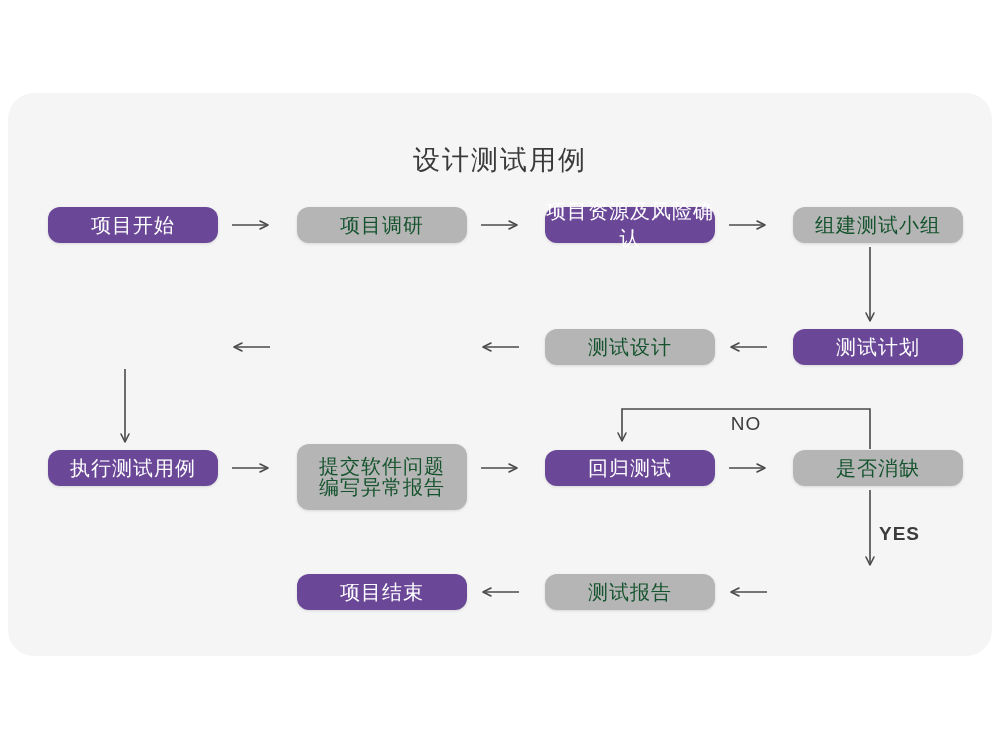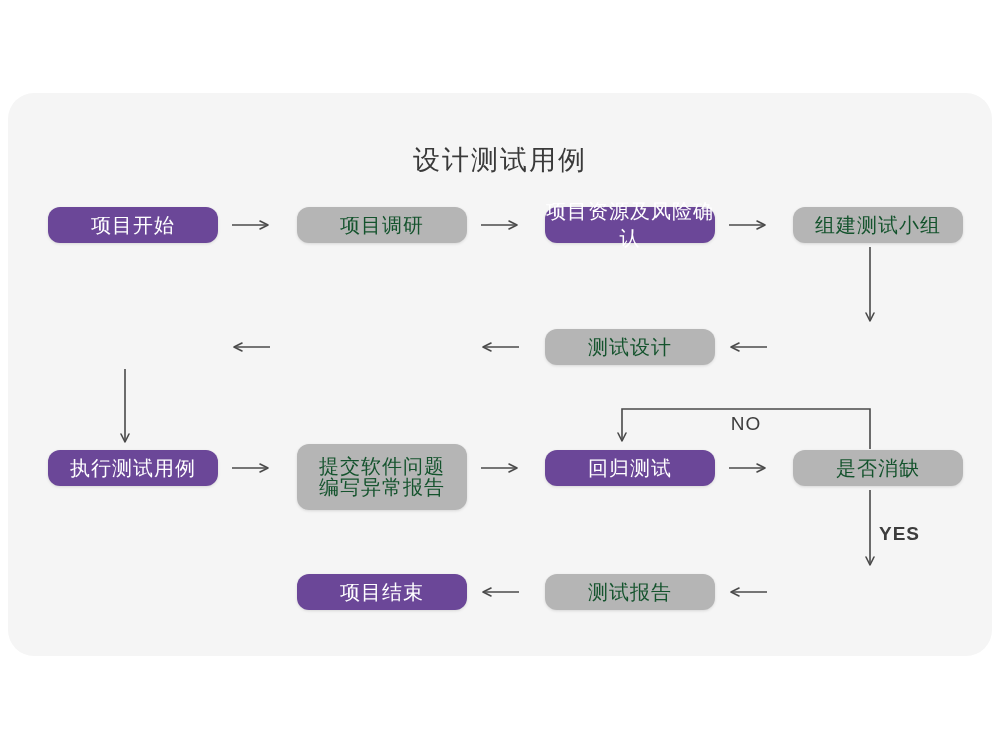--- a/index.html
+++ b/index.html
@@ -41,20 +41,21 @@
 
 <div class="card">
   <h1 class="page-title" style="position:absolute;left:0;top:49px;width:984px;">设计测试用例</h1>
 
   <div class="node purple c1" style="top:114px">项目开始</div>
   <div class="node gray c2" style="top:114px">项目调研</div>
   <div class="node purple c3" style="top:114px">项目资源及风险确认</div>
   <div class="node gray c4" style="top:114px">组建测试小组</div>
 
   <div class="node gray c3" style="top:236px">测试设计</div>
+  <div class="node purple c4" style="top:236px">测试计划</div>
 
   <div class="node purple c1" style="top:357px">执行测试用例</div>
   <div class="node gray tall c2" style="top:351px">提交软件问题
 编写异常报告</div>
   <div class="node purple c3" style="top:357px">回归测试</div>
   <div class="node gray c4" style="top:357px">是否消缺</div>
 
   <div class="node gray c3" style="top:481px">测试报告</div>
   <div class="node purple c2" style="top:481px">项目结束</div>
 </div>

